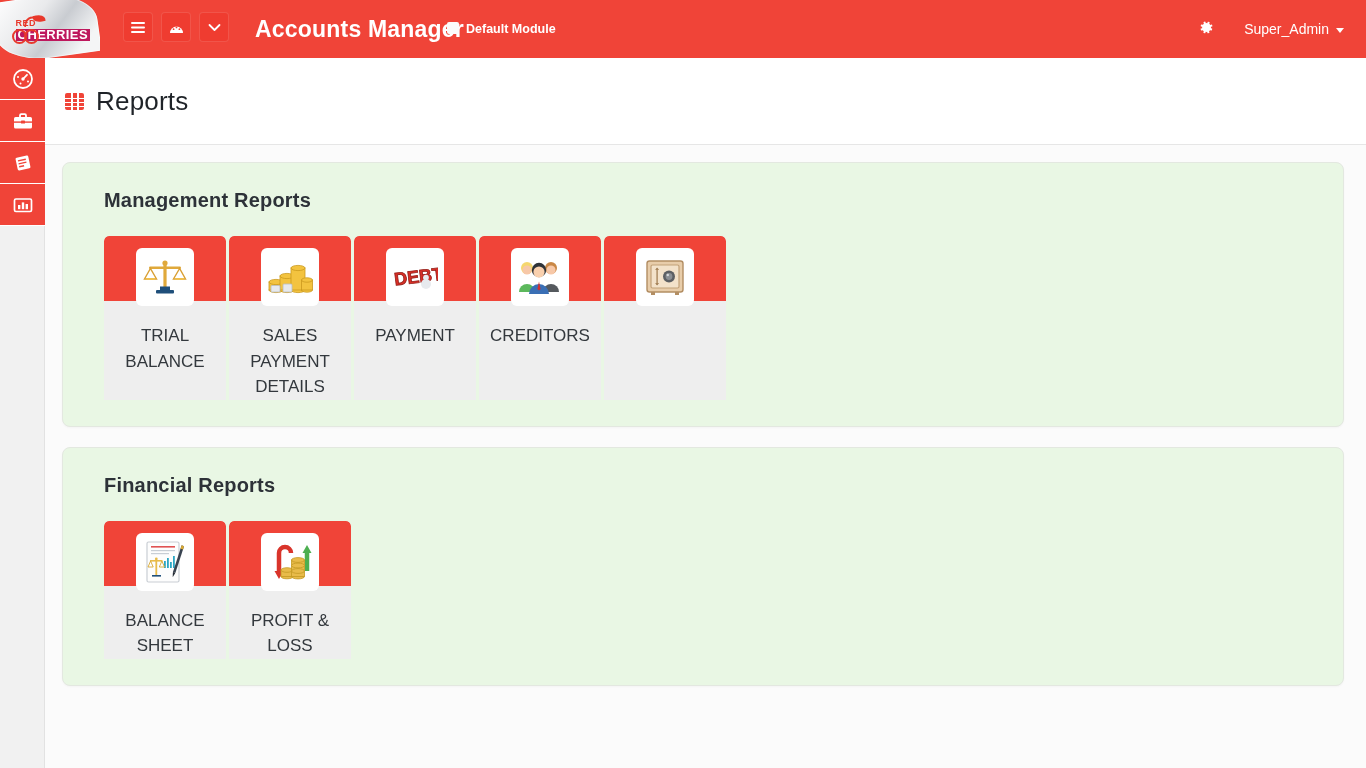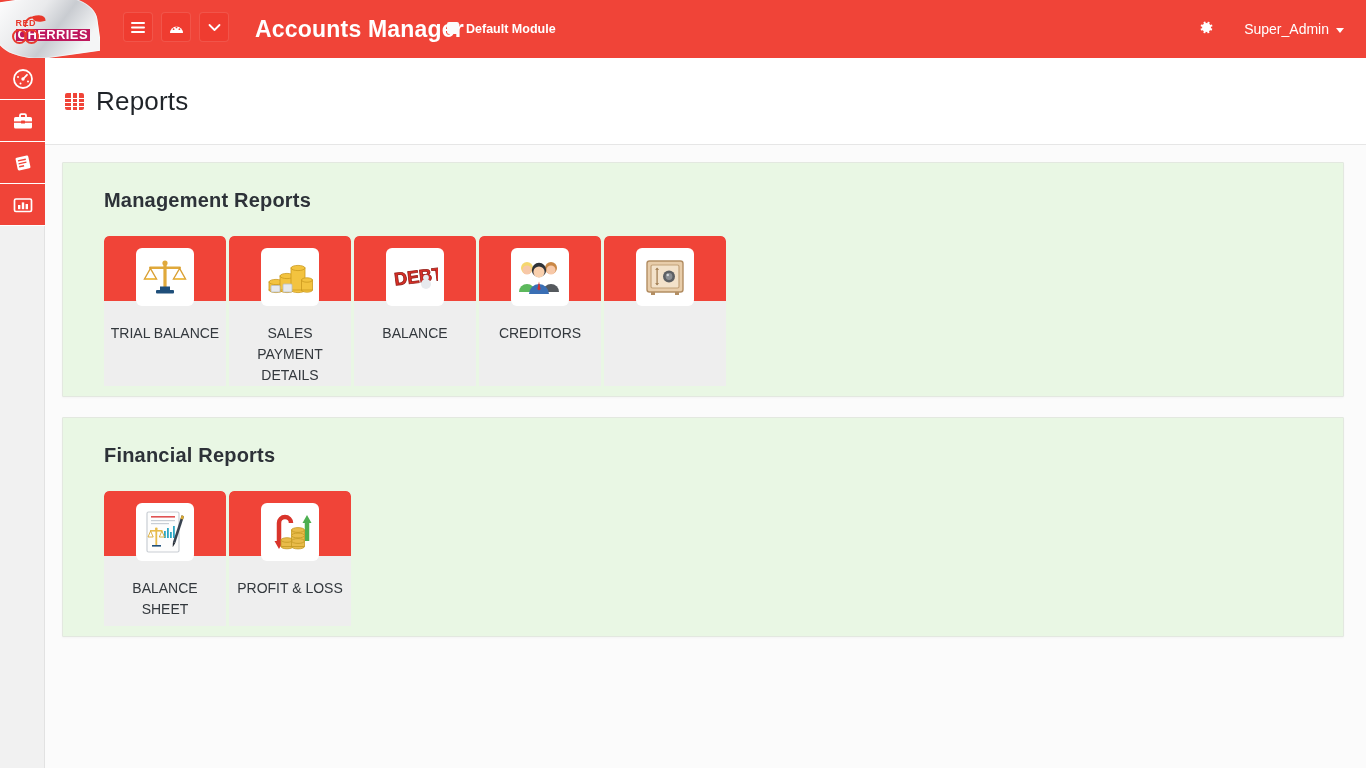--- a/index.html
+++ b/index.html
@@ -212,23 +212,23 @@
     width: 1.6px; height: 17px;
     background: #fff;
     box-shadow: 6px 0 0 #fff;
   }
 
   .content { padding: 17px 22px 0 17px; }
 
   .section {
     background: #e9f7e4;
     border: 1px solid #e3e8e0;
-    border-radius: 1px;
+    border-radius: 8px;
     margin-bottom: 20px;
-    padding: 26px 0 10px 41px;
+    padding: 26px 0 26px 41px;
     box-shadow: 0 1px 2px rgba(0,0,0,.03);
   }
   .section-title {
     font-size: 20px;
     font-weight: bold;
     color: #2d3238;
     letter-spacing: .2px;
     margin-bottom: 24px;
   }
 
@@ -260,21 +260,21 @@
     background: #fff;
     border-radius: 6px;
     display: flex; align-items: center; justify-content: center;
     overflow: hidden;
   }
   .card-thumb svg { display: block; }
   .card-label {
     margin-top: 22px;
     width: 112px;
     text-align: center;
-    font-size: 14px;
+    font-size: 17px;
     color: #33383d;
     line-height: 1.5;
   }
 </style>
 </head>
 <body>
 
 <div class="topbar">
 
   <div class="logo-wrap">
@@ -443,21 +443,21 @@
           <div class="card-top"></div>
           <div class="card-thumb">
             <svg width="46" height="46" viewBox="0 0 46 46">
               <g transform="rotate(-7 23 22)">
                 <text x="2" y="29" font-family="Liberation Sans, sans-serif" font-size="18" font-weight="bold" fill="#d82e26" stroke="#8e1a14" stroke-width=".8">DEBT</text>
               </g>
               <circle cx="34" cy="30" r="5" fill="#e7eaee"></circle>
               <circle cx="34" cy="23.5" r="2.8" fill="#e7eaee"></circle>
             </svg>
           </div>
-          <div class="card-label">BALANCE</div>
+          <div class="card-label">PAYMENT</div>
         </div>
 
         <div class="card">
           <div class="card-top"></div>
           <div class="card-thumb">
             <svg width="46" height="46" viewBox="0 0 46 46">
               <g>
                 <circle cx="10" cy="14" r="6" fill="#f5d76e"></circle>
                 <path d="M2 38 a8 8 0 0 1 16 0 z" fill="#5cb85c"></path>
                 <circle cx="10" cy="16" r="4.6" fill="#f7c8a8"></circle>

